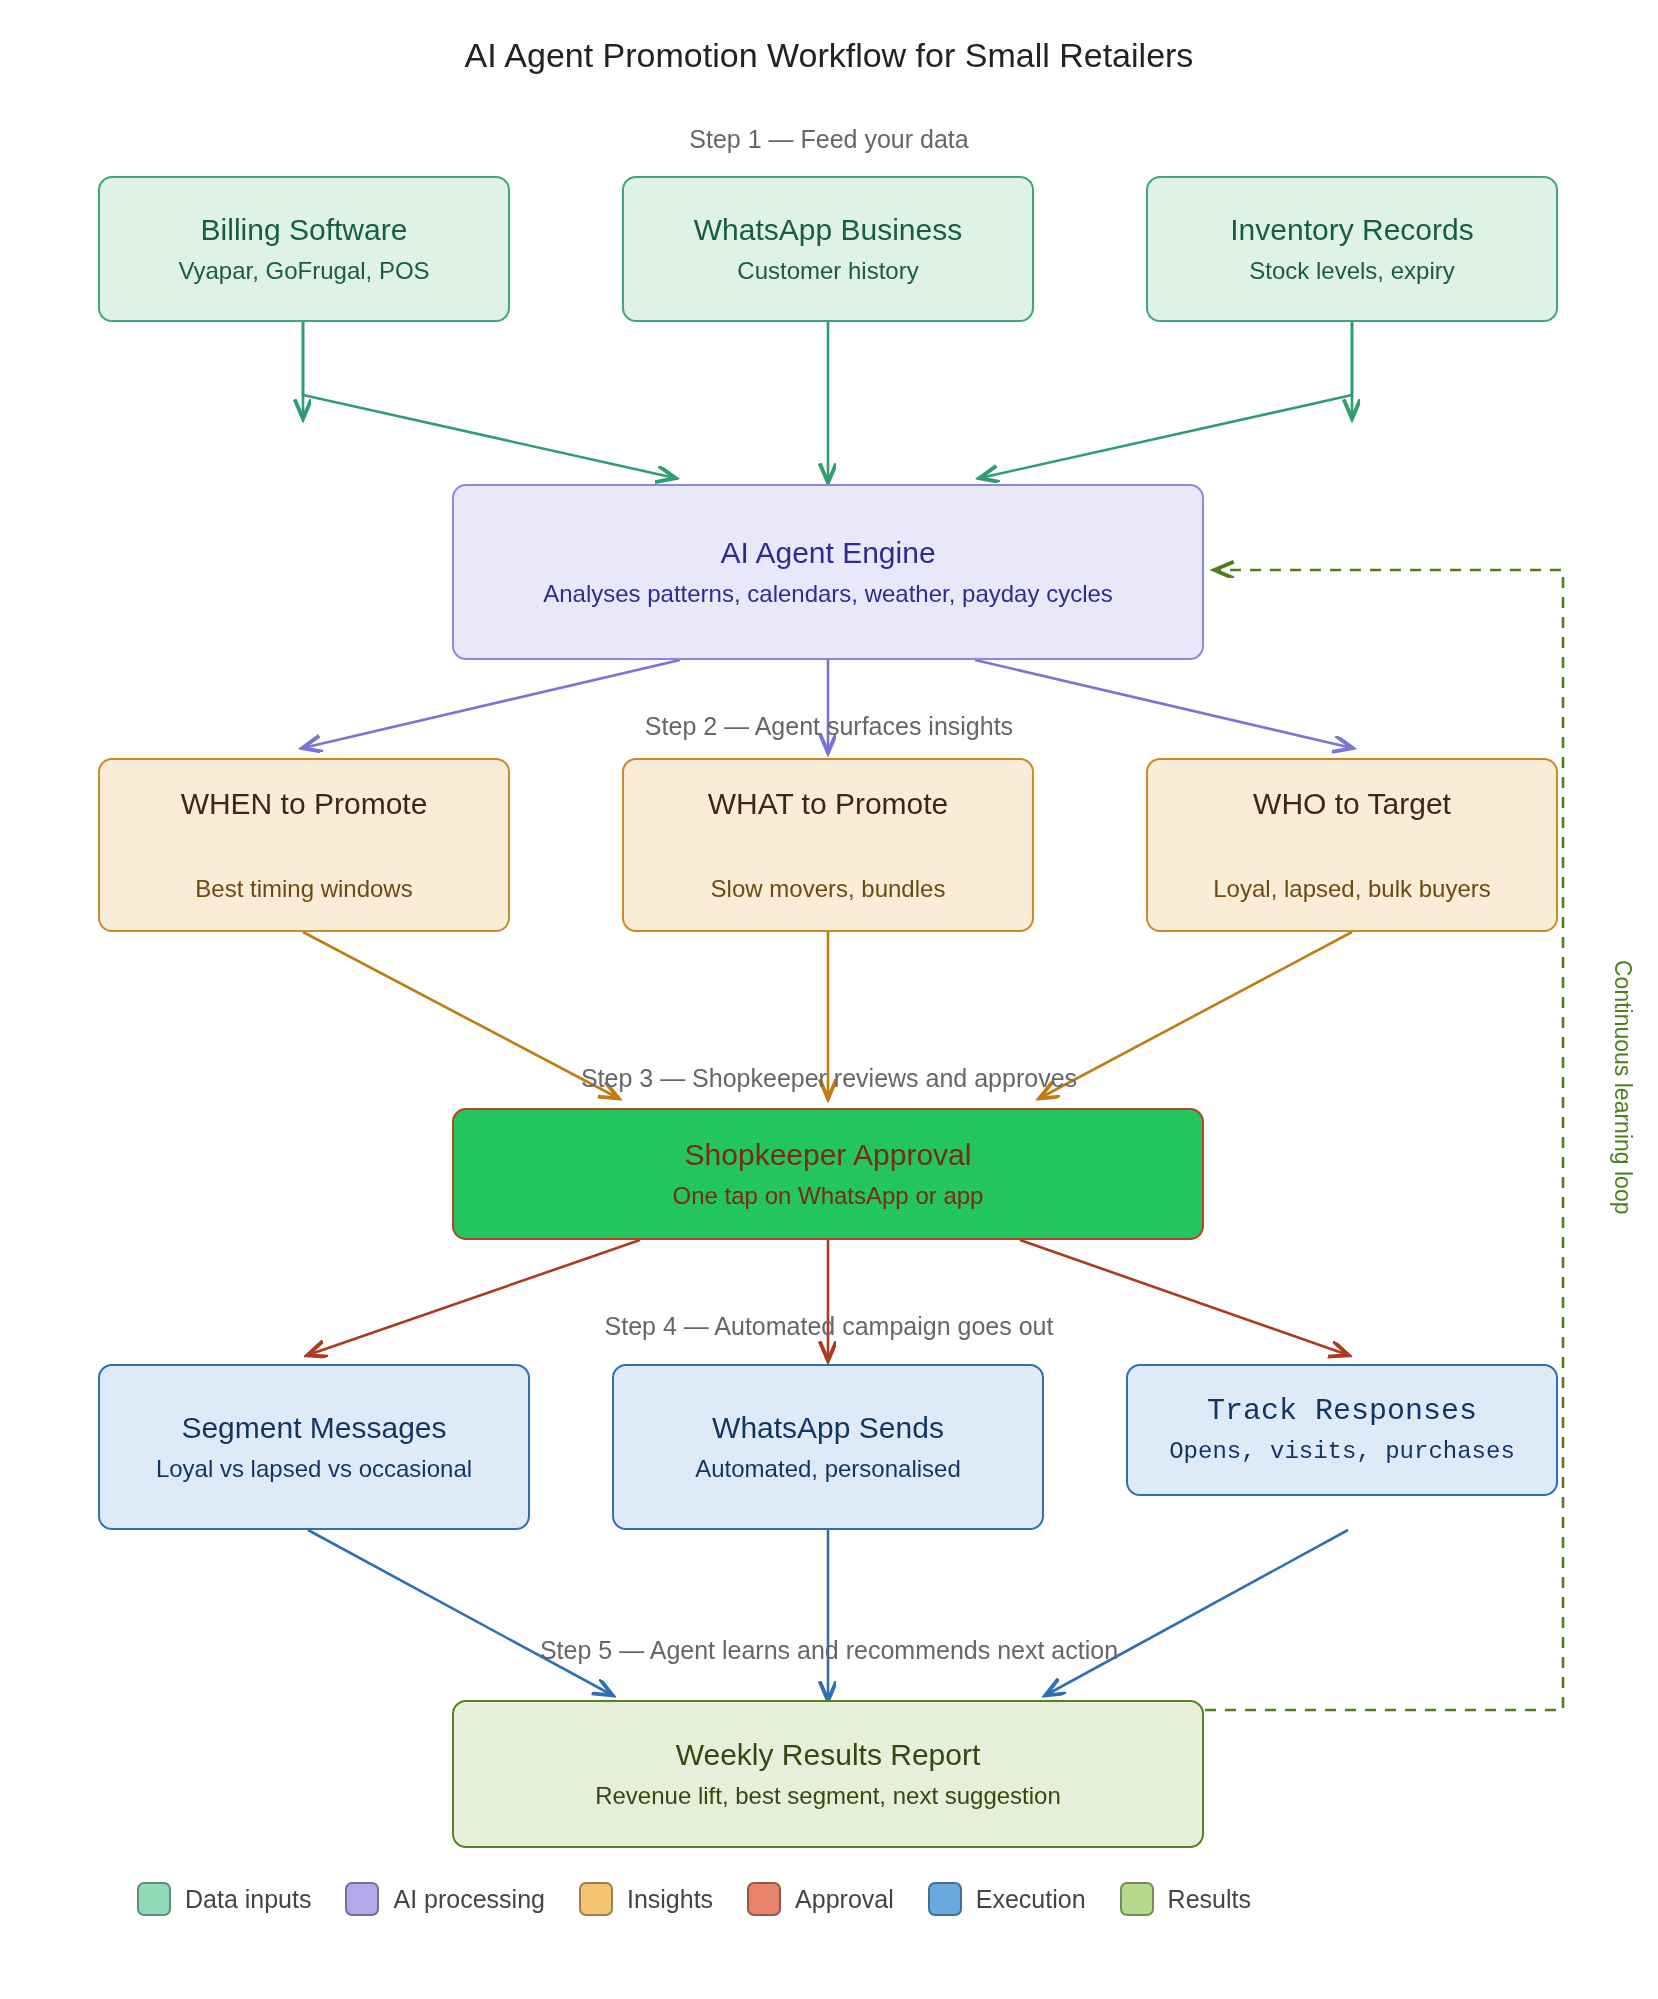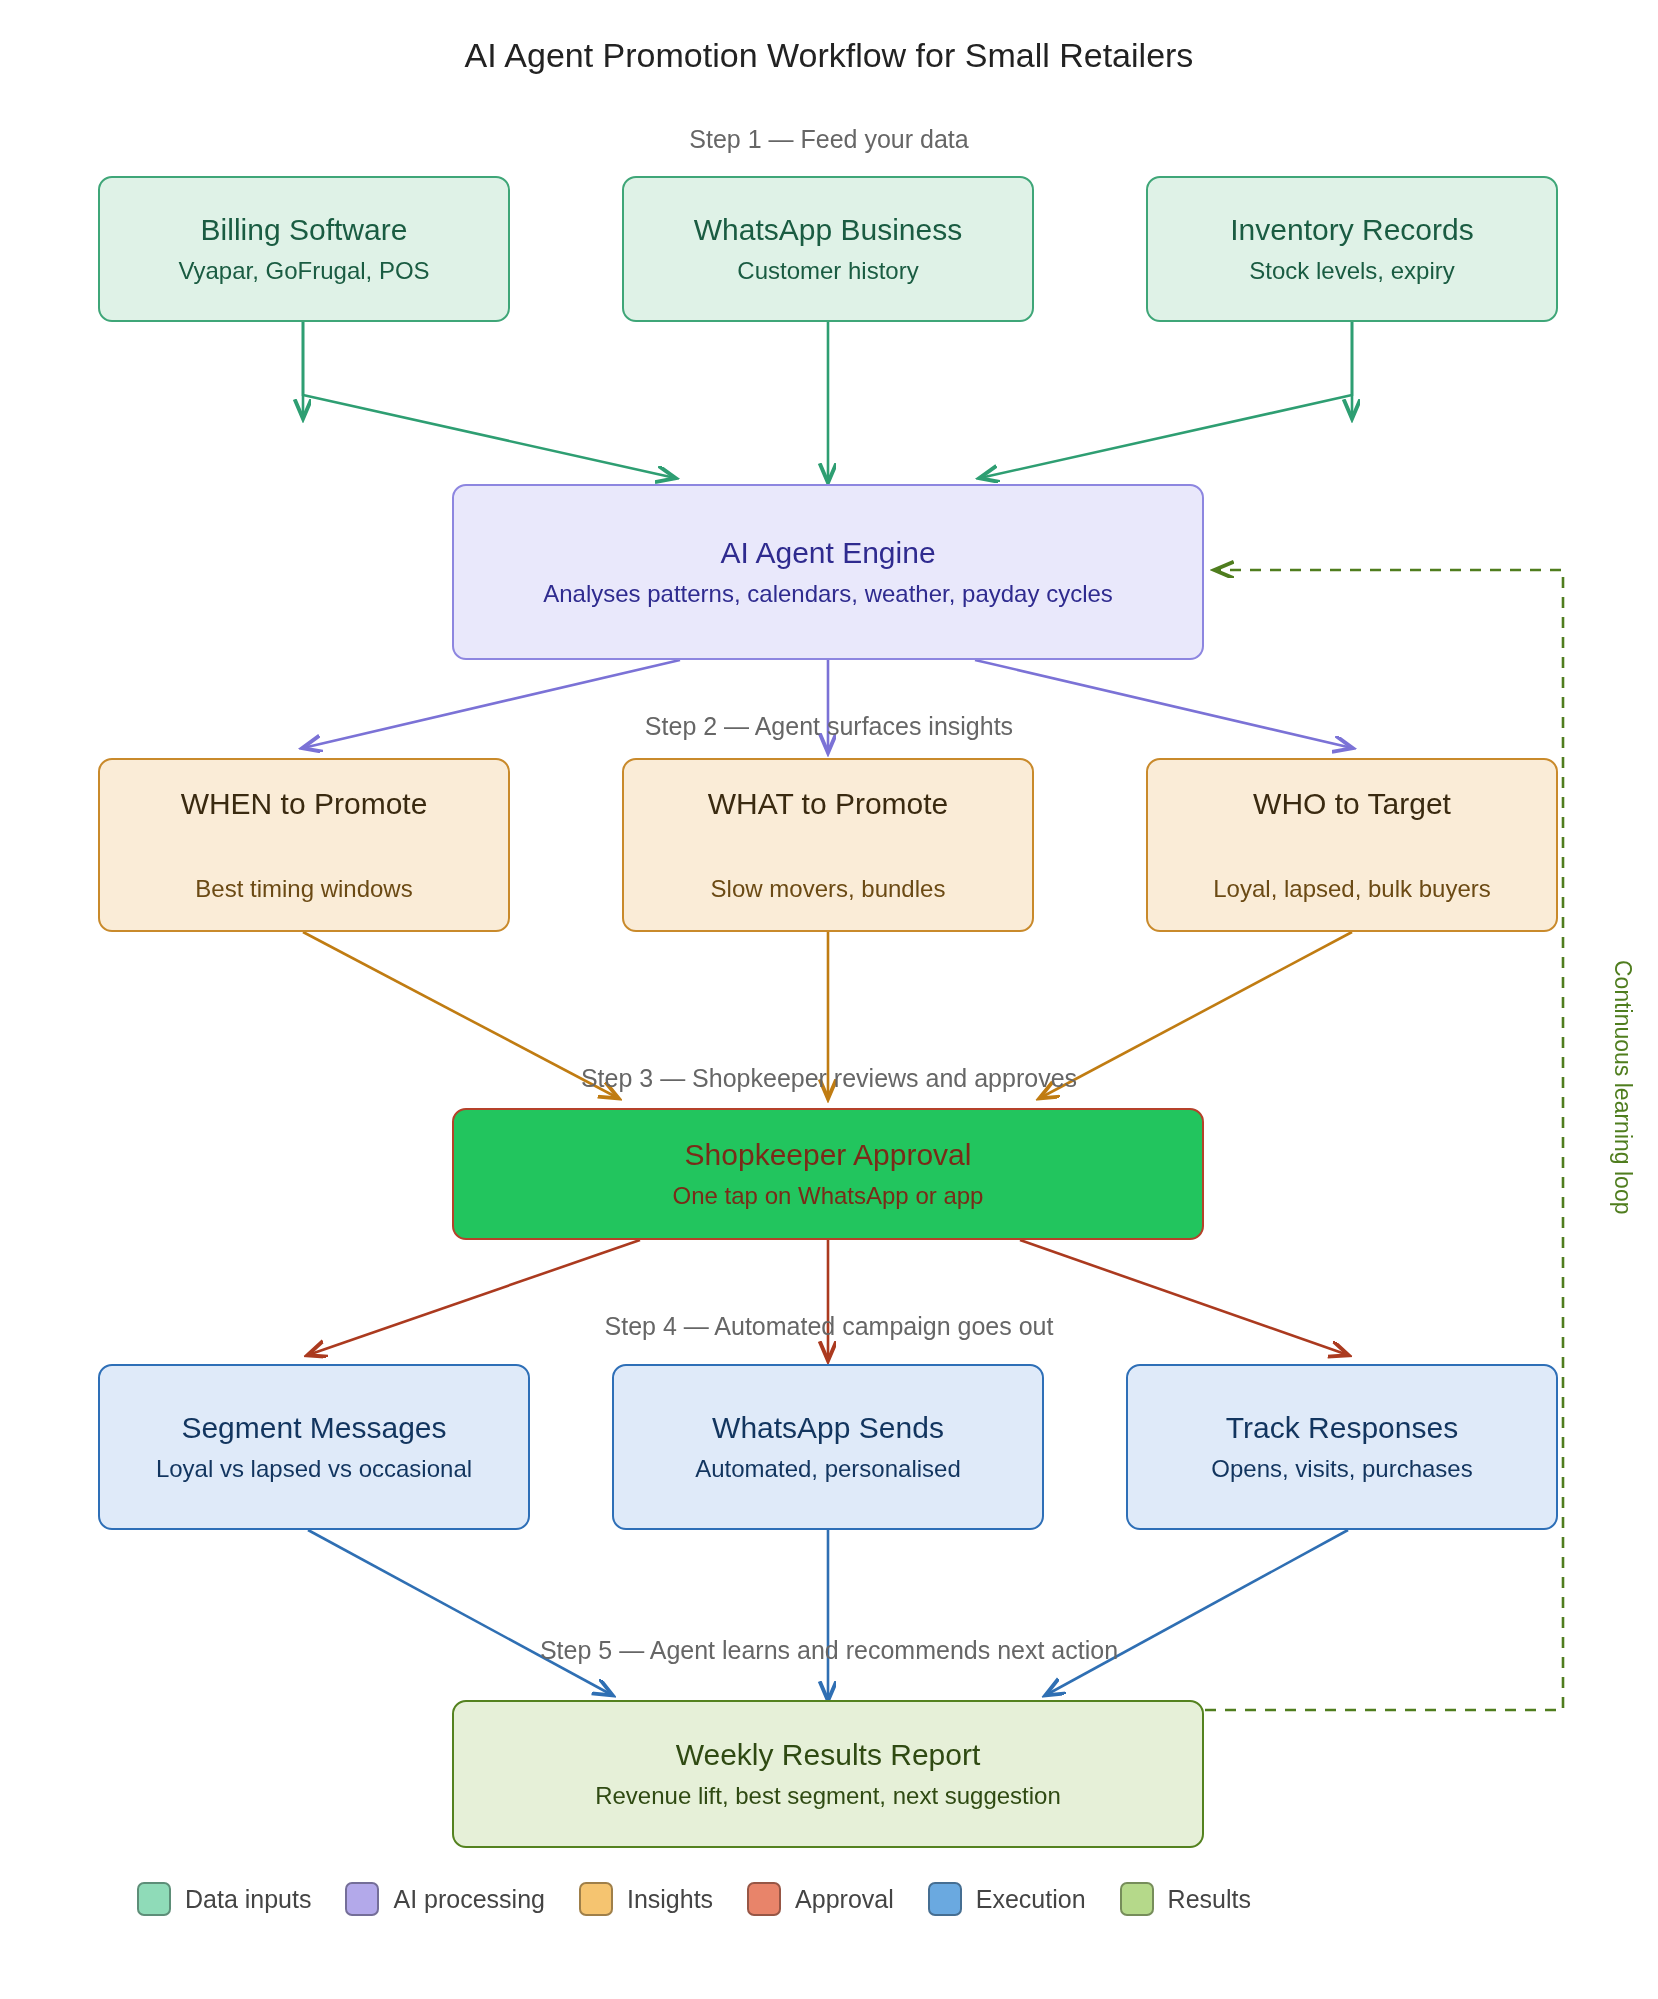--- a/index.html
+++ b/index.html
@@ -233,21 +233,21 @@
   <div class="node c-exec" style="left:98px; top:1364px; width:432px; height:166px;">
     <div class="n-title">Segment Messages</div>
     <div class="n-sub">Loyal vs lapsed vs occasional</div>
   </div>
 
   <div class="node c-exec" style="left:612px; top:1364px; width:432px; height:166px;">
     <div class="n-title">WhatsApp Sends</div>
     <div class="n-sub">Automated, personalised</div>
   </div>
 
-  <div class="node c-exec" style="left:1126px; top:1364px; width:432px; height:166px;">
+  <div class="node c-exec" style="left:1126px; top:1364px; width:432px; height:132px;font-family:Liberation Mono, monospace;">
     <div class="n-title">Track Responses</div>
     <div class="n-sub">Opens, visits, purchases</div>
   </div>
 
   <div class="node c-result" style="left:452px; top:1700px; width:752px; height:148px;">
     <div class="n-title">Weekly Results Report</div>
     <div class="n-sub">Revenue lift, best segment, next suggestion</div>
   </div>
 
   <div id="loop-label">Continuous learning loop</div>

